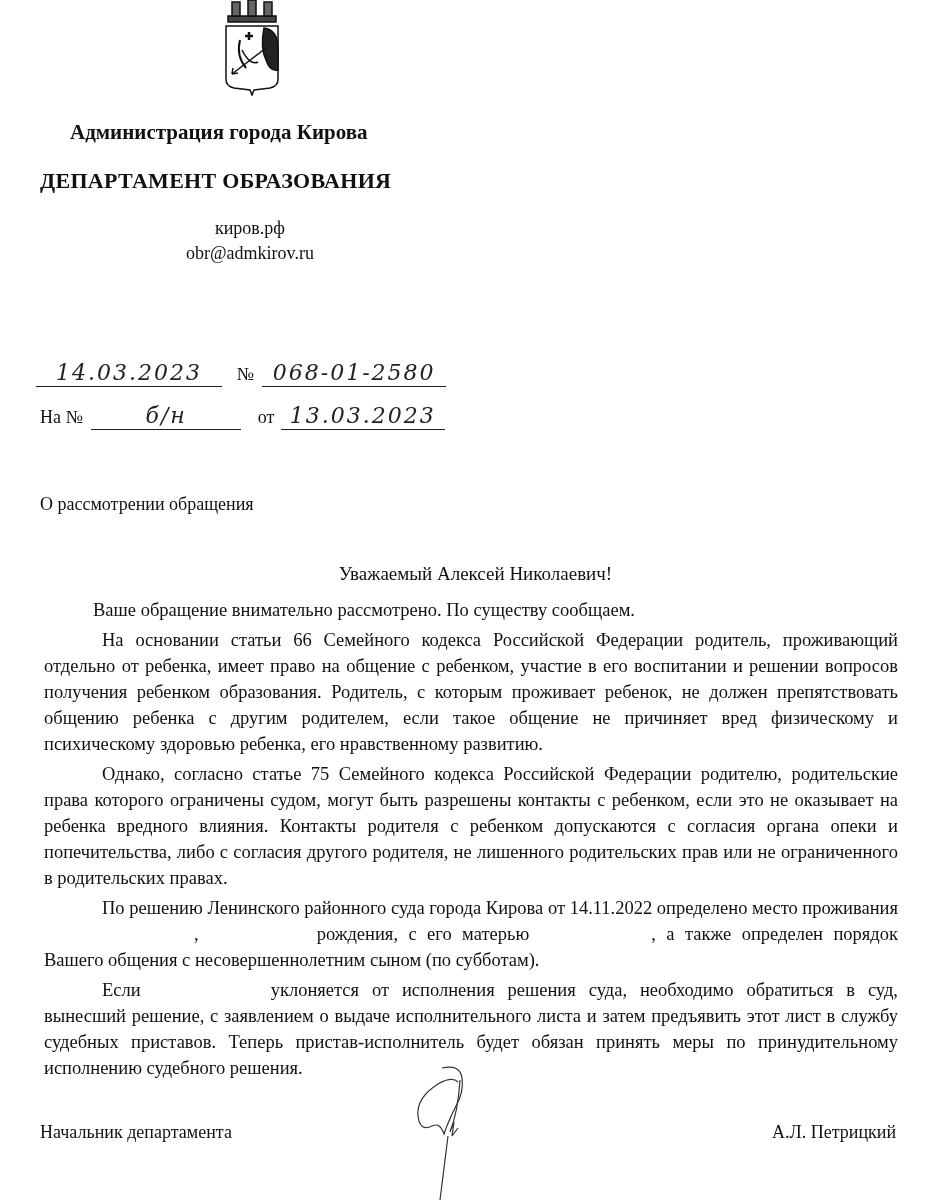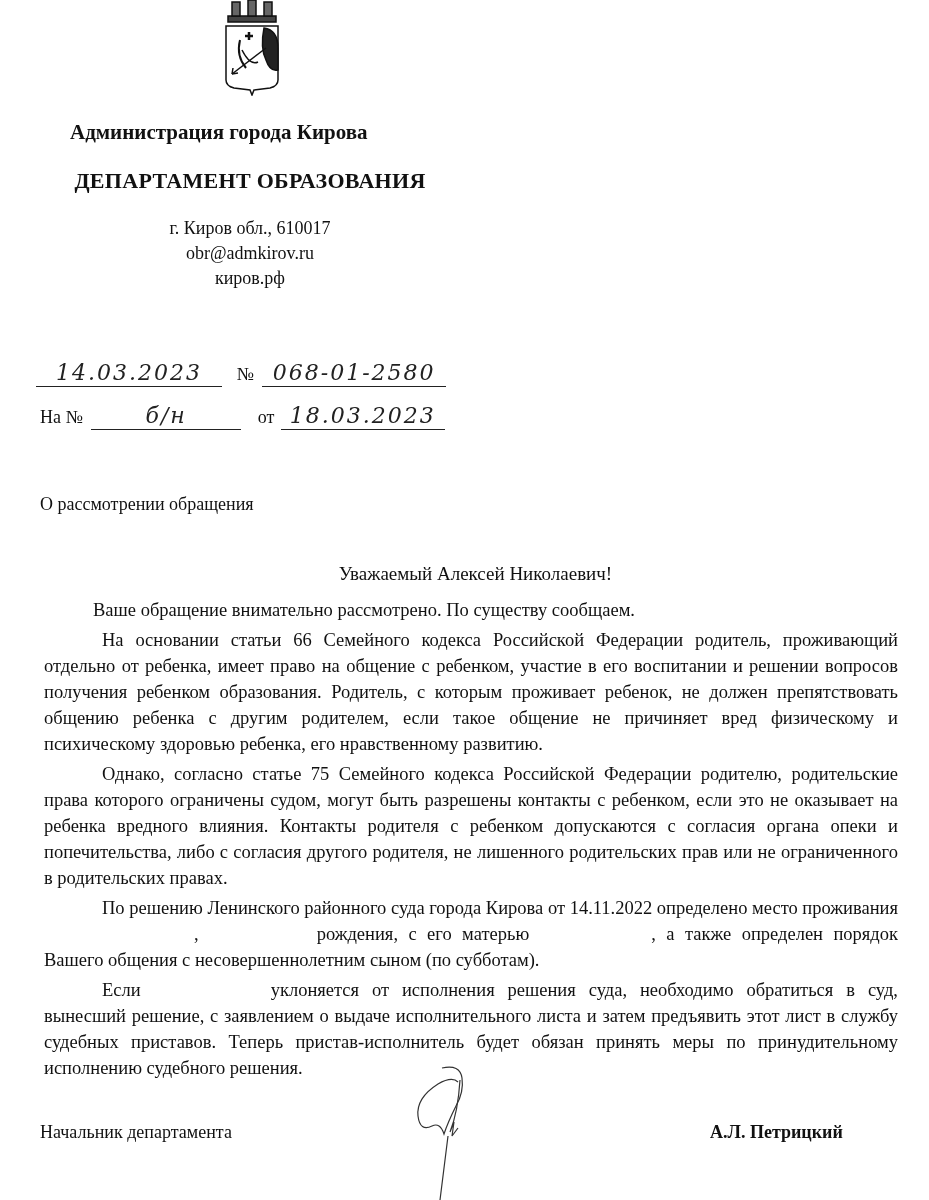--- a/index.html
+++ b/index.html
@@ -1,32 +1,32 @@
 <!DOCTYPE html>
 <html><head>
 <meta charset="utf-8">
 <style>
   html, body { margin: 0; padding: 0; background: #ffffff; }
   body { width: 929px; height: 1200px; position: relative; overflow: hidden;
          font-family: "Liberation Serif", serif; color: #111; }
   .abs { position: absolute; }
   .coat { left: 220px; top: 0; width: 64px; height: 96px; }
   .org { left: 70px; top: 120px; width: 360px; font-weight: bold; font-size: 21px; }
-  .dept { left: 40px; top: 168px; width: 420px; text-align: center; font-weight: bold; font-size: 22px; letter-spacing: 0.3px; }
+  .dept { left: 40px; top: 168px; width: 420px; font-weight: bold; font-size: 22px; letter-spacing: 0.3px; }
   .addr { left: 60px; top: 216px; width: 380px; text-align: center; font-size: 18px; line-height: 25px; }
   .reg-row { font-size: 18px; }
   .hand { font-family: "DejaVu Serif", serif; font-style: italic; font-size: 22px; color: #222; letter-spacing: 2px; }
   .uline { border-bottom: 1.5px solid #222; display: inline-block; text-align: center; height: 26px; line-height: 26px; }
   .subject { left: 40px; top: 494px; font-size: 18px; }
   .greet { left: 0; top: 563px; width: 929px; text-align: center; font-size: 19px; padding-left: 22px; box-sizing: border-box; }
   .body { left: 40px; top: 593px; width: 862px; font-size: 18.5px; line-height: 26px; }
   .body p { margin: 4px; text-align: justify; text-indent: 58px; }
   .body p.first { text-indent: 49px; }
   .sign-left { left: 40px; top: 1122px; font-size: 18px; }
-  .sign-right { left: 710px; top: 1122px; font-size: 18px; font-weight: bold; }
+  .sign-right { left: 772px; top: 1122px; font-size: 18px; }
   .sig { left: 400px; top: 1062px; width: 90px; height: 140px; }
   .blank { display: inline-block; }
 </style>
 </head>
 <body>
 
 <div class="abs coat">
   <svg width="64" height="96" viewBox="0 0 64 96">
     <g fill="none" stroke="#111" stroke-width="1.5">
       <path d="M8 22 L56 22 L56 16 L8 16 Z" fill="#444"></path>
@@ -41,36 +41,35 @@
       <path d="M12 74 l6 -1 M12 74 l1 -6" stroke-width="1.5"></path>
       <path d="M22 50 Q30 66 38 62" stroke-width="1.5"></path>
     </g>
   </svg>
 </div>
 
 <div class="abs org">Администрация города Кирова</div>
 <div class="abs dept">ДЕПАРТАМЕНТ ОБРАЗОВАНИЯ</div>
 
 <div class="abs addr">
-  <div>г. Киров обл., 610017</div>
+  <div>киров.рф</div>
   <div>obr@admkirov.ru</div>
-  <div>киров.рф</div>
 </div>
 
 <div class="abs reg-row" style="left:36px; top:360px;">
   <span class="uline hand" style="width:186px;text-align:center;">14.03.2023</span>
   <span style="margin-left:10px;">№</span>
   <span class="uline hand" style="width:184px; margin-left:4px;">068-01-2580</span>
 </div>
 
 <div class="abs reg-row" style="left:40px; top:403px;">
   <span>На №</span>
   <span class="uline hand" style="width:150px; margin-left:4px;">б/н</span>
   <span style="margin-left:12px;">от</span>
-  <span class="uline hand" style="width:164px; margin-left:2px;">18.03.2023</span>
+  <span class="uline hand" style="width:164px; margin-left:2px;">13.03.2023</span>
 </div>
 
 <div class="abs subject">О рассмотрении обращения</div>
 
 <div class="abs greet">Уважаемый Алексей Николаевич!</div>
 
 <div class="abs body">
   <p class="first">Ваше обращение внимательно рассмотрено. По существу сообщаем.</p>
   <p>На основании статьи 66 Семейного кодекса Российской Федерации родитель, проживающий отдельно от ребенка, имеет право на общение с ребенком, участие в его воспитании и решении вопросов получения ребенком образования. Родитель, с которым проживает ребенок, не должен препятствовать общению ребенка с другим родителем, если такое общение не причиняет вред физическому и психическому здоровью ребенка, его нравственному развитию.</p>
   <p>Однако, согласно статье 75 Семейного кодекса Российской Федерации родителю, родительские права которого ограничены судом, могут быть разрешены контакты с ребенком, если это не оказывает на ребенка вредного влияния. Контакты родителя с ребенком допускаются с согласия органа опеки и попечительства, либо с согласия другого родителя, не лишенного родительских прав или не ограниченного в родительских правах.</p>

